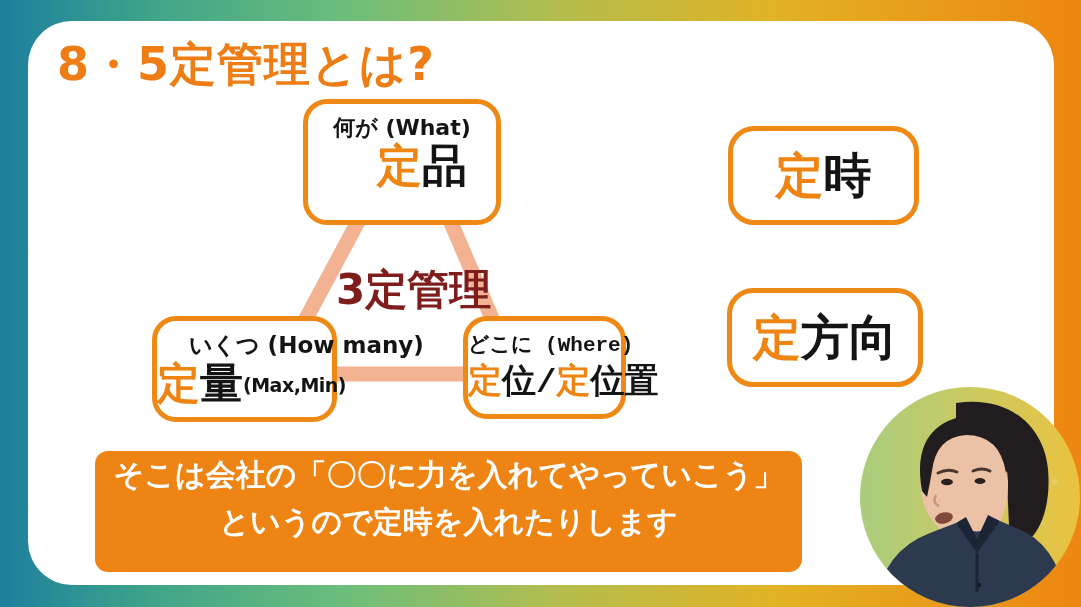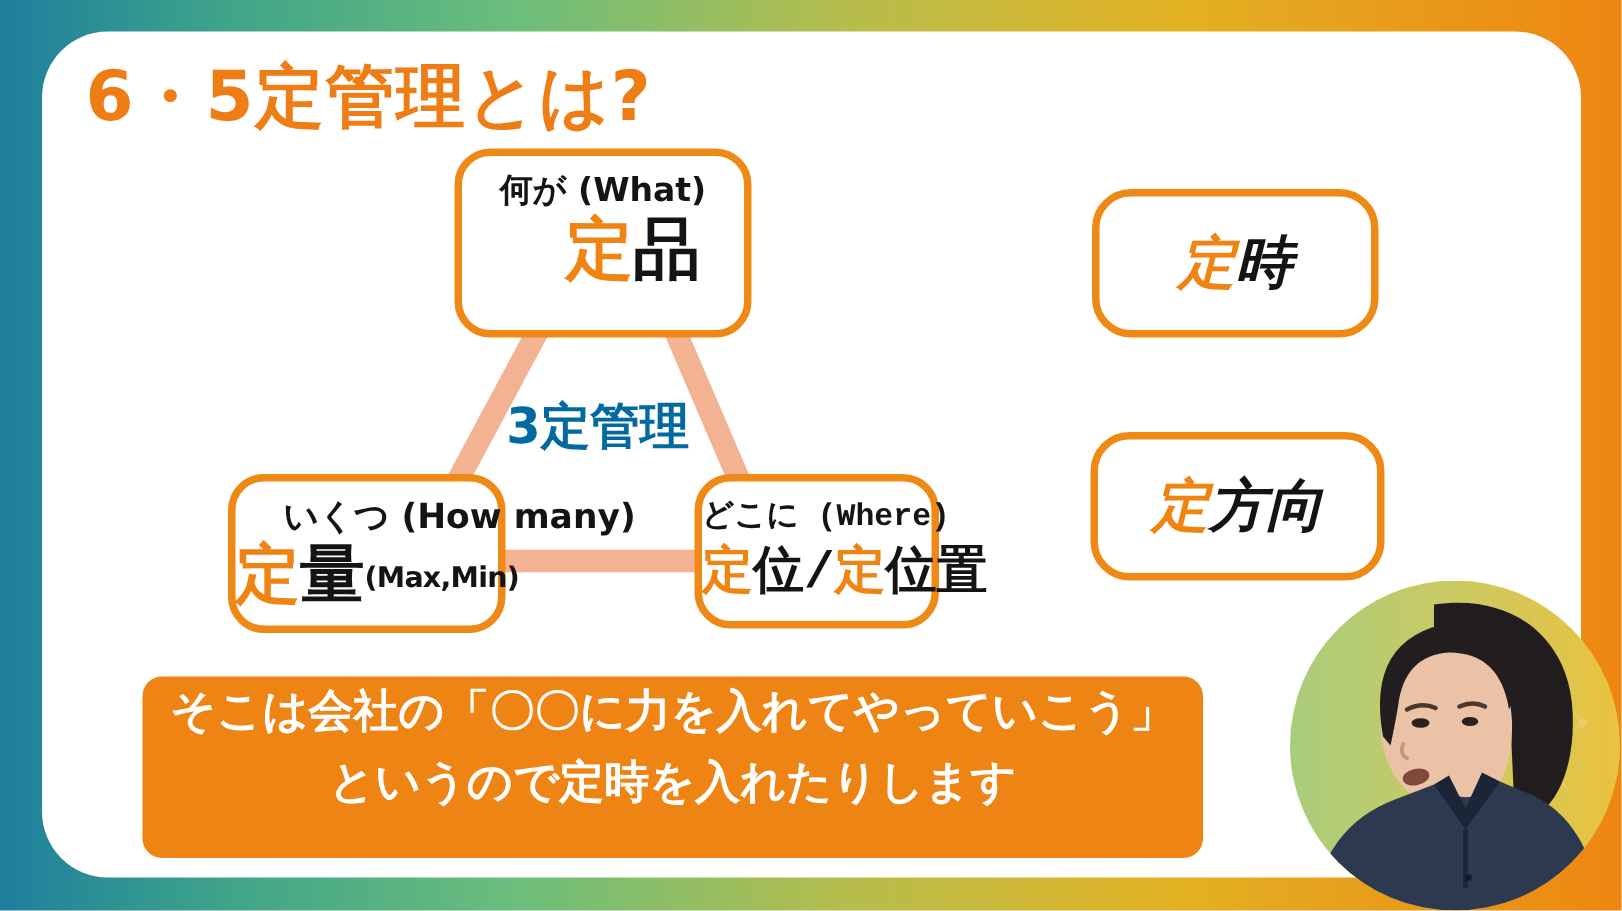--- a/index.html
+++ b/index.html
@@ -30,45 +30,45 @@
   .node-what .term{font-size:45px;padding-left:40px;}
   .node-howmany{left:152px;top:316px;width:185px;height:106px;padding-top:6px;}
   .node-howmany .q{font-size:23px;padding-left:32px;}
   .node-howmany .term{font-size:43px;}
   .note{font-size:19px;font-weight:800;color:#141414;vertical-align:6px;letter-spacing:-0.5px;}
   .node-where{left:463px;top:316px;width:163px;height:103px;padding-top:8px;font-family:Liberation Mono, monospace;}
   .node-where .q{font-size:21px;}
   .node-where .term{font-size:34px;margin-top:6px;}
   .center-label{
     position:absolute;left:336px;top:262px;width:125px;text-align:center;
-    font-size:33px;font-weight:900;color:#0369a1;white-space:nowrap;
+    font-size:42px;font-weight:900;color:#7f1d1d;white-space:nowrap;
   }
   .side-box{display:flex;align-items:center;justify-content:center;}
-  .side-box .term{font-size:38px;font-weight:900;white-space:nowrap;font-style:italic;}
+  .side-box .term{font-size:48px;font-weight:900;white-space:nowrap;}
   .side-time{left:728px;top:126px;width:191px;height:99px;border-radius:26px;}
   .side-direction{left:727px;top:288px;width:196px;height:99px;border-radius:26px;}
   .caption{
     position:absolute;left:95px;top:451px;width:707px;height:121px;box-sizing:border-box;
     background:#EE8413;border-radius:13px;color:#ffffff;text-align:center;
     font-size:30px;font-weight:800;padding-top:1px;line-height:1.55;
   }
   .caption .cap-line{display:block;white-space:nowrap;}
   .presenter{
     position:absolute;left:860px;top:387px;width:220px;height:220px;
     border-radius:50%;overflow:hidden;
   }
 </style>
 </head>
 <body>
 
 <div class="stage">
 
   <div class="card"></div>
 
-  <h1 class="title">6・5定管理とは?</h1>
+  <h1 class="title">8・5定管理とは?</h1>
 
   <svg class="tri-lines" width="1081" height="607" viewBox="0 0 1081 607">
     <line x1="375" y1="190" x2="300" y2="330" stroke-width="15" stroke="#F3B291"></line>
     <line x1="437" y1="190" x2="497" y2="330" stroke-width="15" stroke="#F3B291"></line>
     <line x1="325" y1="374" x2="475" y2="374" stroke-width="15" stroke="#F3B291"></line>
   </svg>
 
   <div class="obox node-what">
     <span class="q">何が (What)</span>
     <span class="term"><span class="o">定</span><span class="k">品</span></span>

